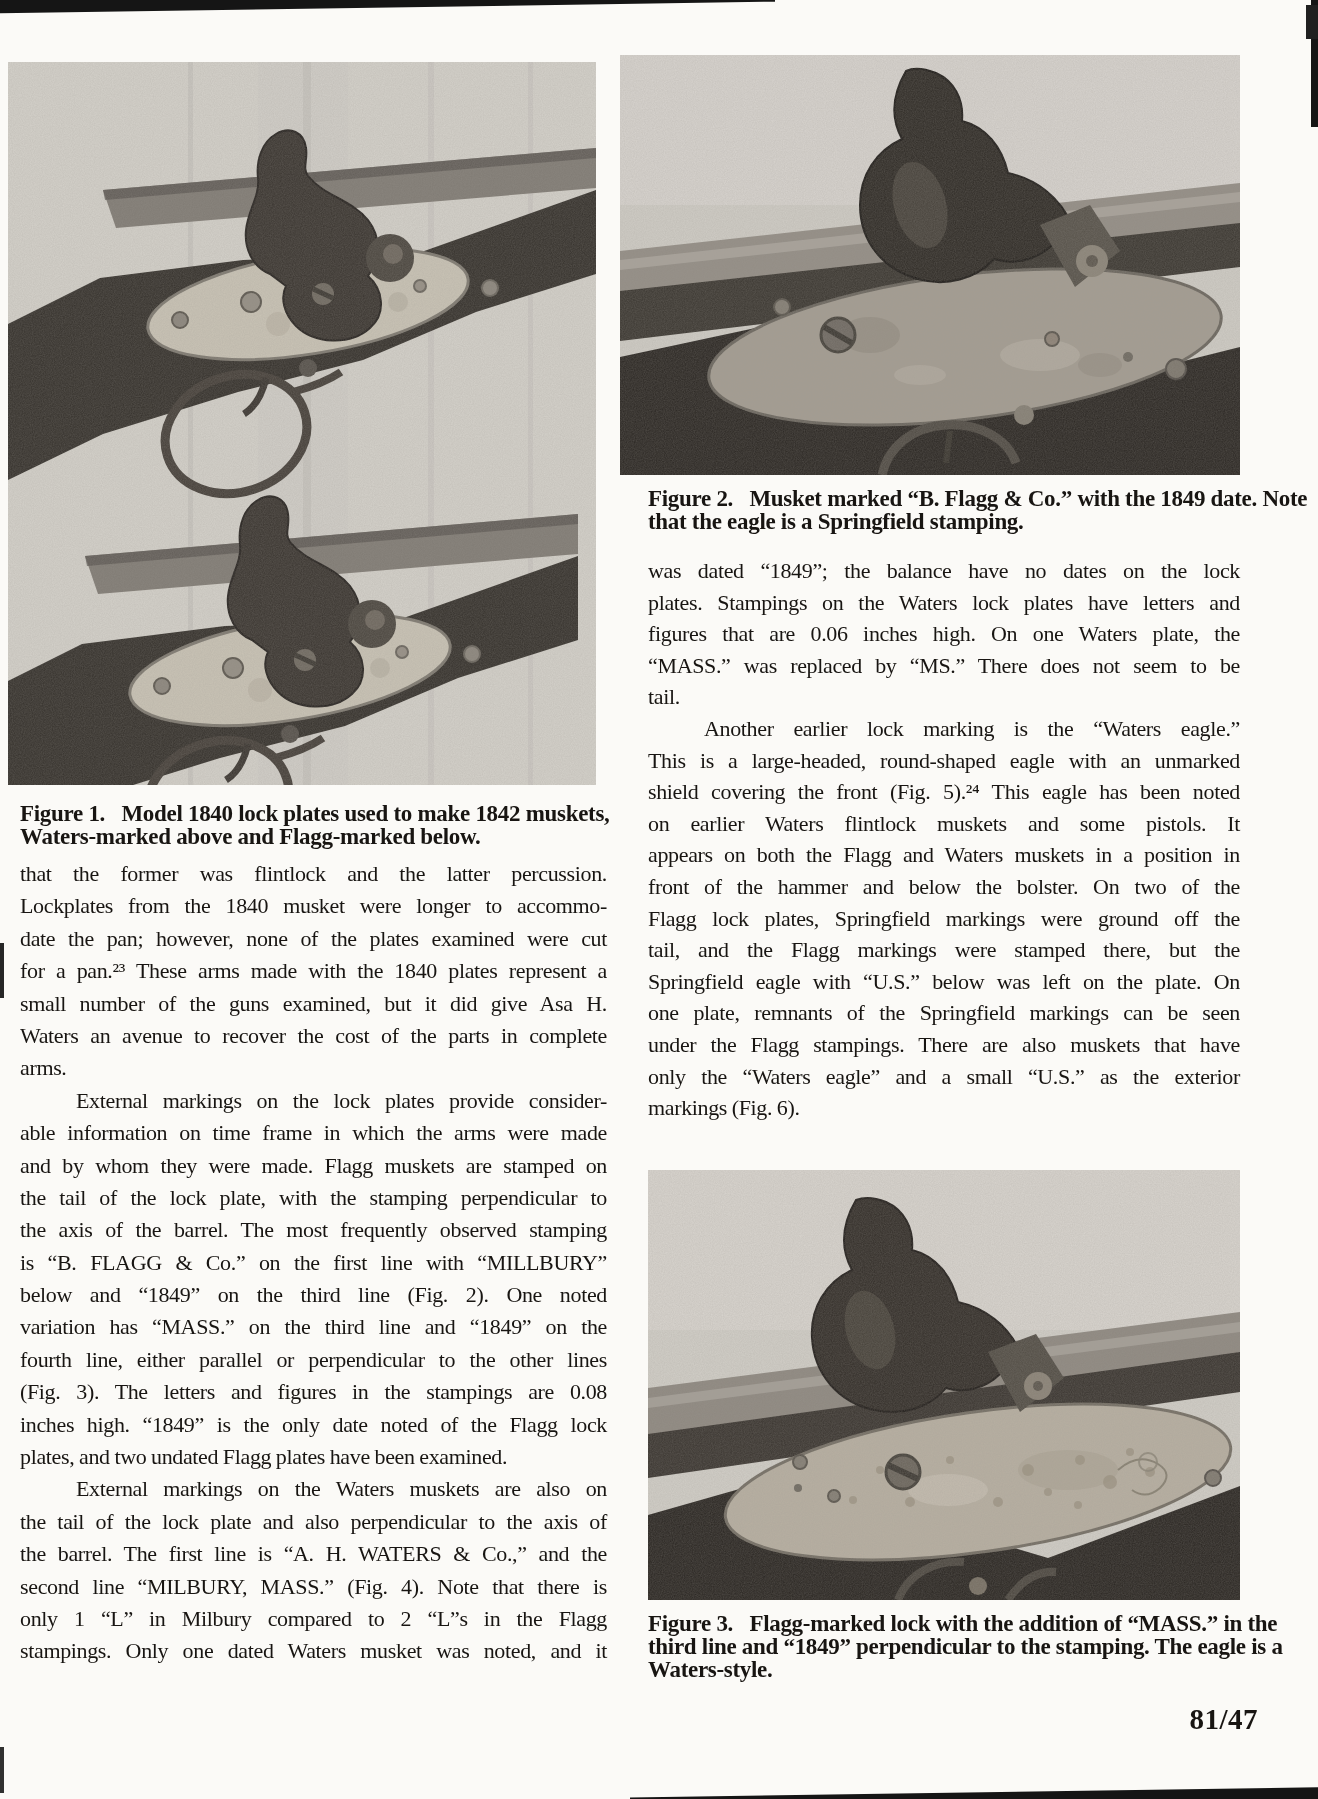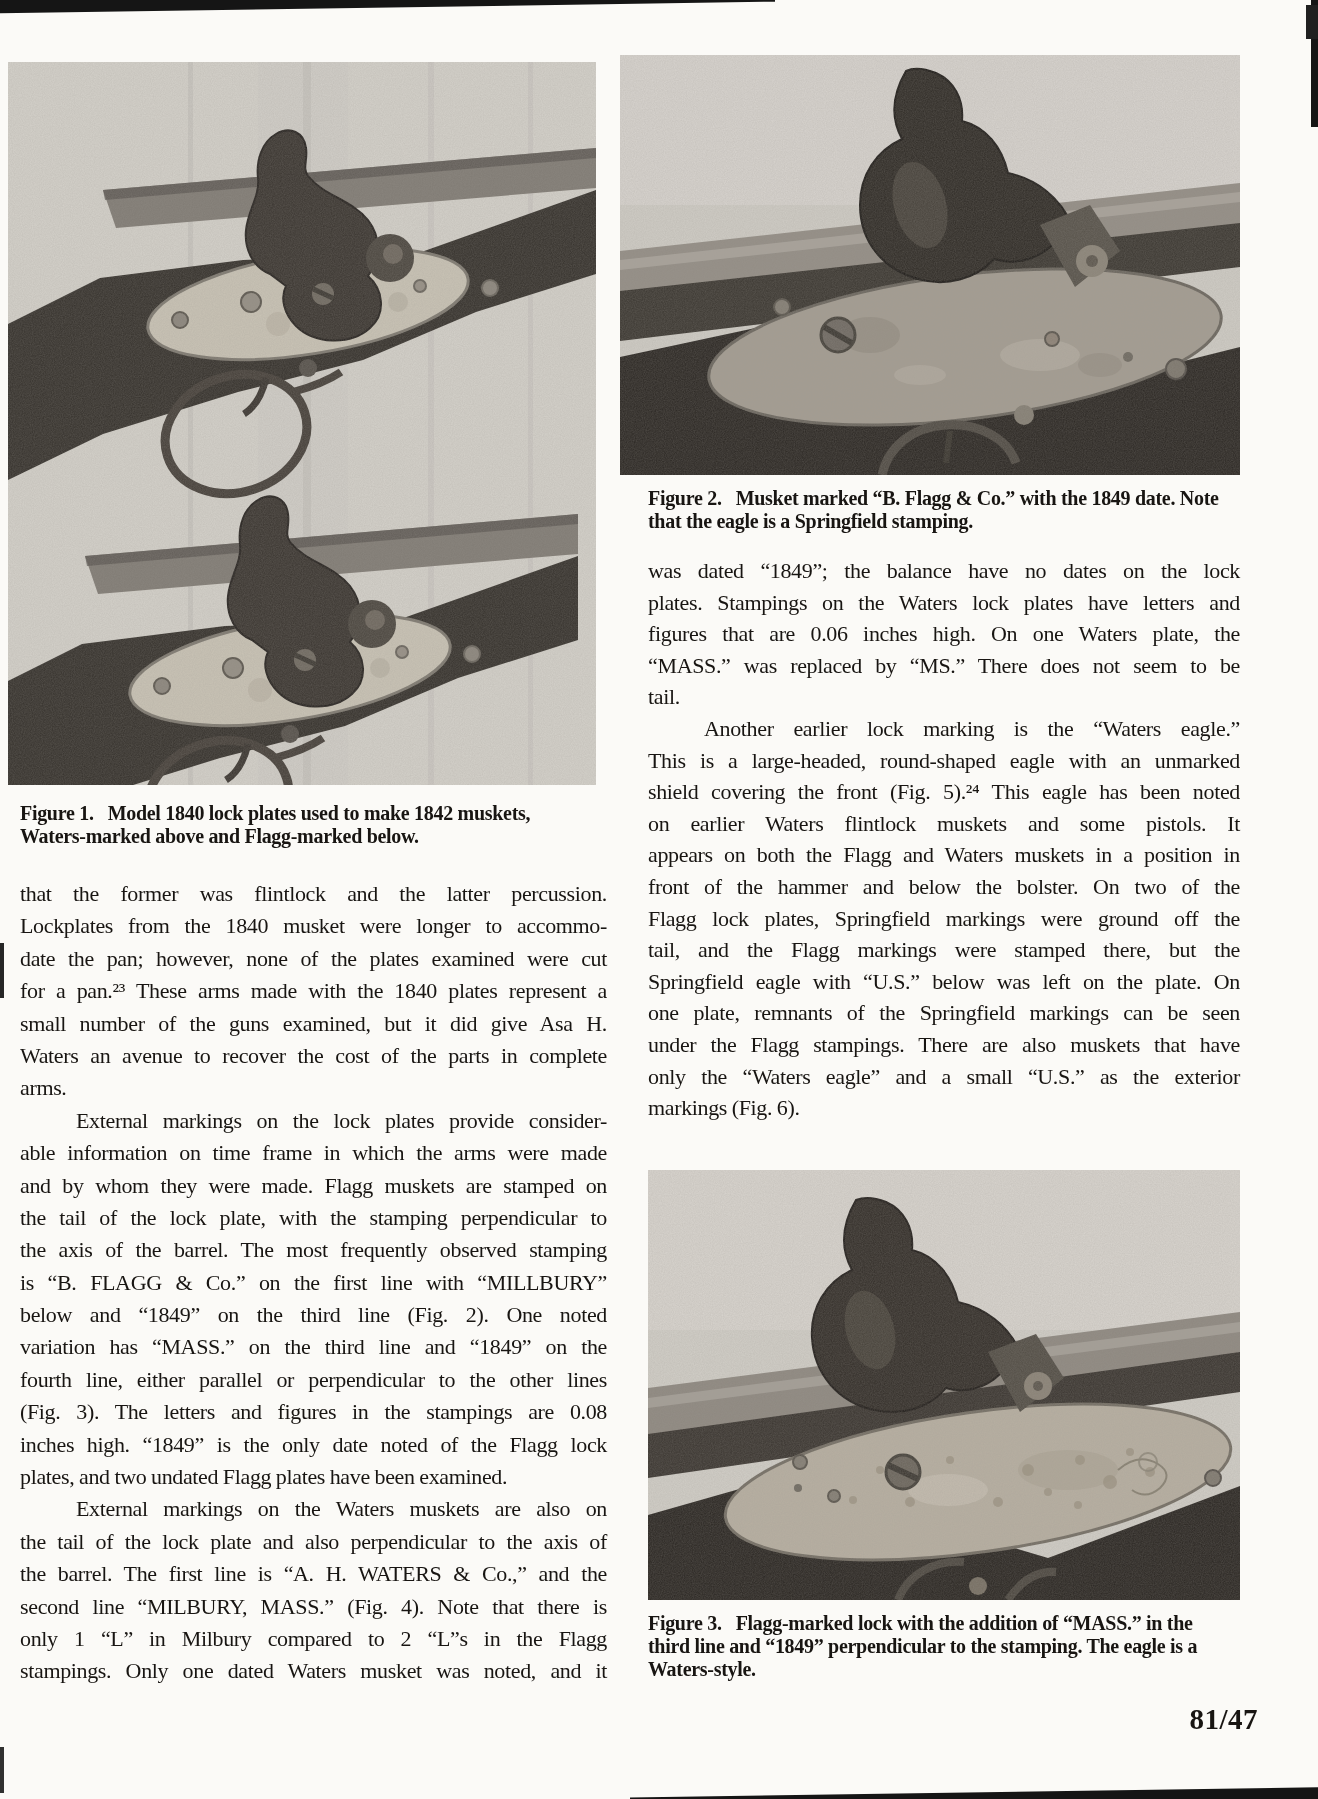--- a/index.html
+++ b/index.html
@@ -13,31 +13,31 @@
   .mark.bottomright{left:630px;top:1786px;width:688px;height:13px;clip-path:polygon(0 88%,100% 10%,100% 100%,0 100%);}
   .mark.edge1{left:0;top:943px;width:4px;height:55px;background:#262626;}
   .mark.edge2{left:0;top:1747px;width:4px;height:46px;background:#303030;}
   
   .photo{position:absolute;margin:0;padding:0;}
   .photo svg{display:block;}
   .fig1{left:8px;top:62px;width:588px;height:723px;}
   .fig2{left:620px;top:55px;width:620px;height:420px;}
   .fig3{left:648px;top:1170px;width:592px;height:430px;}
   
-  .caption{position:absolute;font-weight:bold;font-size:20px;line-height:23px;letter-spacing:-0.3px;}
+  .caption{position:absolute;font-weight:bold;font-size:23px;line-height:23px;letter-spacing:-0.3px;}
   .caption .tline{white-space:nowrap;}
   .cap1{left:20px;top:802px;width:580px;}
   .cap2{left:648px;top:487px;width:600px;}
   .cap3{left:648px;top:1612px;width:600px;}
   
   .bodycol{position:absolute;font-size:22px;letter-spacing:-0.35px;word-spacing:-0.5px;margin-top:6px;}
   .bodycol .tline{text-align:justify;text-align-last:justify;}
   .bodycol .tline.end{text-align-last:left;}
   .bodycol .tline.indent{text-indent:56px;}
-  .leftcol{left:20px;top:872px;width:587px;line-height:32.4px;font-family:Liberation Serif, serif;}
+  .leftcol{left:20px;top:852px;width:587px;line-height:32.4px;font-family:Liberation Serif, serif;}
   .leftcol .tline{height:32.4px;}
   .rightcol{left:648px;top:549px;width:592px;line-height:31.6px;}
   .rightcol .tline{height:31.6px;}
   .pagenum{position:absolute;left:1140px;top:1703px;width:118px;text-align:right;
            font-weight:bold;font-size:29px;letter-spacing:0.5px;}
 </style>
 </head>
 <body>
 
 <div class="page">

